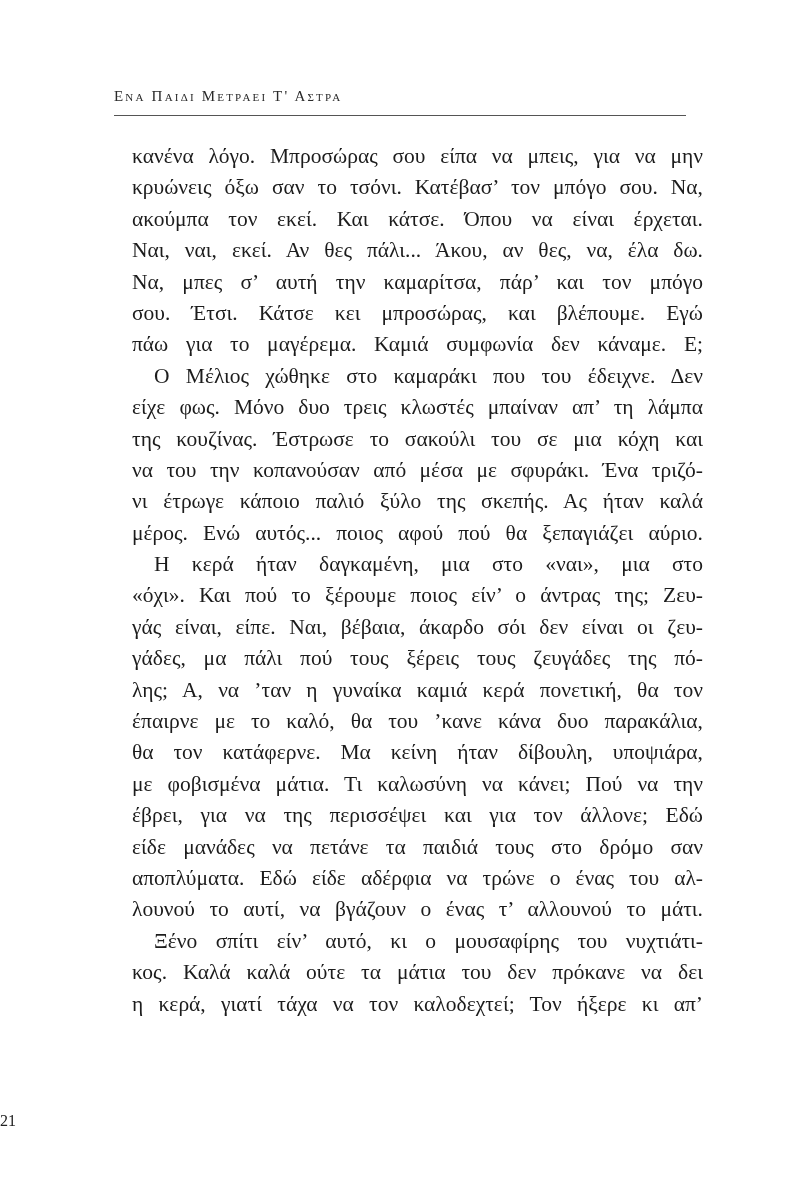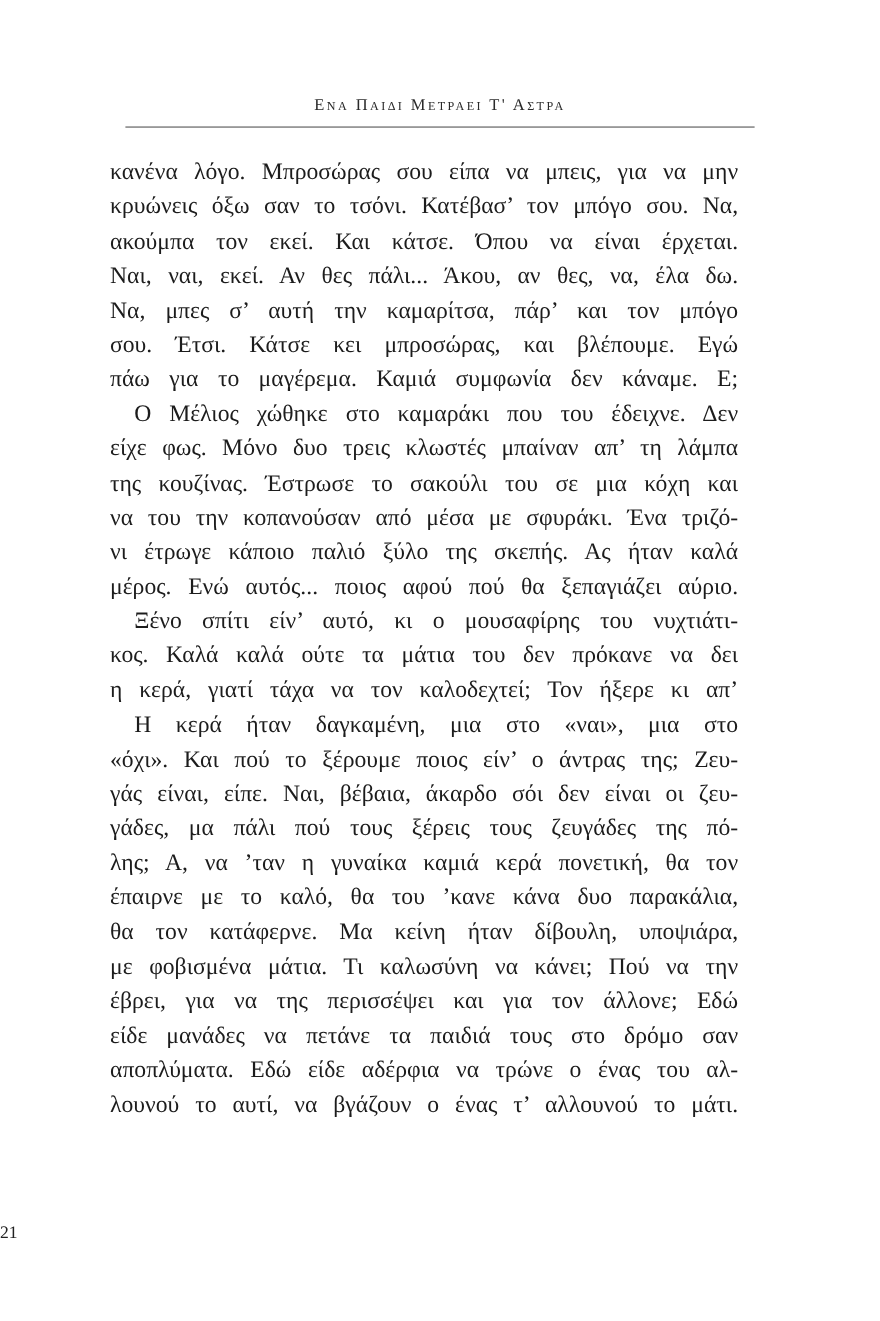--- a/index.html
+++ b/index.html
@@ -18,38 +18,38 @@
     .page {
       position: absolute;
       left: 0; top: 0;
       width: 800px; height: 1201px;
     }
     .running-head {
       position: absolute;
       left: 114px;
       top: 88px;
       width: 572px;
-      text-align: center;
+      text-align: left;
       font-family: "Liberation Serif", "DejaVu Serif", serif;
       font-size: 15px;
       letter-spacing: 2.2px;
       color: #2a2a2a;
       font-variant: small-caps;
     }
     .head-rule {
       position: absolute;
       left: 114px;
       top: 115px;
       width: 572px;
       height: 0;
       border-top: 1.4px solid #555;
     }
     .body-text {
       position: absolute;
-      left: 100px;
+      left: 132px;
       top: 141px;
       width: 571px;
       font-family: "Liberation Serif", "DejaVu Serif", serif;
       font-size: 21.5px;
       line-height: 31.4px;
       color: #1c1c1c;
     }
     .line {
       display: block;
       white-space: nowrap;
@@ -96,35 +96,35 @@
     <div>
       <span class="line indent">Ο Μέλιος χώθηκε στο καμαράκι που του έδειχνε. Δεν</span>
       <span class="line">είχε φως. Μόνο δυο τρεις κλωστές μπαίναν απ’ τη λάμπα</span>
       <span class="line">της κουζίνας. Έστρωσε το σακούλι του σε μια κόχη και</span>
       <span class="line">να του την κοπανούσαν από μέσα με σφυράκι. Ένα τριζό-</span>
       <span class="line">νι έτρωγε κάποιο παλιό ξύλο της σκεπής. Ας ήταν καλά</span>
       <span class="line fulllast">μέρος. Ενώ αυτός... ποιος αφού πού θα ξεπαγιάζει αύριο.</span>
     </div>
 
     <div>
-      <span class="line indent">Ξένο σπίτι είν’ αυτό, κι ο μουσαφίρης του νυχτιάτι-</span>
-      <span class="line">κος. Καλά καλά ούτε τα μάτια του δεν πρόκανε να δει</span>
-      <span class="line fulllast">η κερά, γιατί τάχα να τον καλοδεχτεί; Τον ήξερε κι απ’</span>
-    </div>
-
-    <div>
       <span class="line indent">Η κερά ήταν δαγκαμένη, μια στο «ναι», μια στο</span>
       <span class="line">«όχι». Και πού το ξέρουμε ποιος είν’ ο άντρας της; Ζευ-</span>
       <span class="line">γάς είναι, είπε. Ναι, βέβαια, άκαρδο σόι δεν είναι οι ζευ-</span>
       <span class="line">γάδες, μα πάλι πού τους ξέρεις τους ζευγάδες της πό-</span>
       <span class="line">λης; Α, να ’ταν η γυναίκα καμιά κερά πονετική, θα τον</span>
       <span class="line">έπαιρνε με το καλό, θα του ’κανε κάνα δυο παρακάλια,</span>
       <span class="line">θα τον κατάφερνε. Μα κείνη ήταν δίβουλη, υποψιάρα,</span>
       <span class="line">με φοβισμένα μάτια. Τι καλωσύνη να κάνει; Πού να την</span>
       <span class="line">έβρει, για να της περισσέψει και για τον άλλονε; Εδώ</span>
       <span class="line">είδε μανάδες να πετάνε τα παιδιά τους στο δρόμο σαν</span>
       <span class="line">αποπλύματα. Εδώ είδε αδέρφια να τρώνε ο ένας του αλ-</span>
       <span class="line fulllast">λουνού το αυτί, να βγάζουν ο ένας τ’ αλλουνού το μάτι.</span>
     </div>
+
+    <div>
+      <span class="line indent">Ξένο σπίτι είν’ αυτό, κι ο μουσαφίρης του νυχτιάτι-</span>
+      <span class="line">κος. Καλά καλά ούτε τα μάτια του δεν πρόκανε να δει</span>
+      <span class="line fulllast">η κερά, γιατί τάχα να τον καλοδεχτεί; Τον ήξερε κι απ’</span>
+    </div>
   </div>
 
   <div class="folio">21</div>
 </div>
 
 </body></html>

